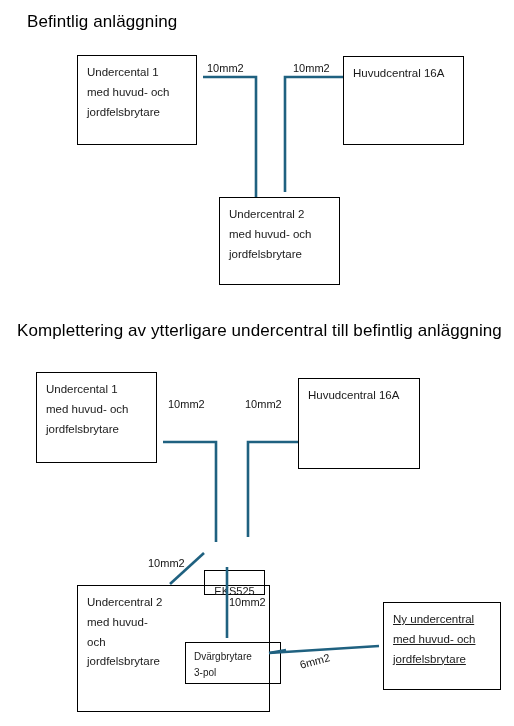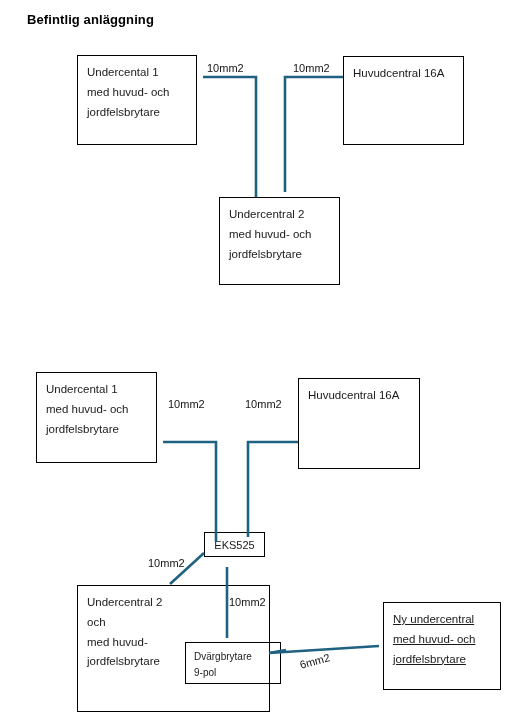--- a/index.html
+++ b/index.html
@@ -14,22 +14,22 @@
   }
   #canvas {
     position: relative;
     width: 514px;
     height: 726px;
     background: #ffffff;
     overflow: hidden;
   }
   .section-title {
     position: absolute;
-    font-weight: bold;
-    font-size: 13px;
+    font-weight: normal;
+    font-size: 17px;
     color: #000000;
     letter-spacing: 0.1px;
     white-space: nowrap;
   }
   .node {
     position: absolute;
     border: 1.3px solid #000000;
     background: transparent;
     box-sizing: border-box;
     padding: 7px 9px 0 9px;
@@ -91,45 +91,46 @@
   <div class="node" style="left:219px; top:197px; width:121px; height:88px;">
     <span class="line">Undercentral 2</span>
     <span class="line">med huvud- och</span>
     <span class="line">jordfelsbrytare</span>
   </div>
 
   <div class="edge-label" style="left:207px; top:62px;">10mm2</div>
 
   <div class="edge-label" style="left:293px; top:62px;">10mm2</div>
 
+  <div class="section-title" style="left:17px; top:321px;">Komplettering av ytterligare undercentral till befintlig anläggning</div>
 
   <div class="node" style="left:36px; top:372px; width:121px; height:91px;">
     <span class="line">Undercental 1</span>
     <span class="line">med huvud- och</span>
     <span class="line">jordfelsbrytare</span>
   </div>
 
   <div class="node" style="left:298px; top:378px; width:122px; height:91px;">
     <span class="line">Huvudcentral 16A</span>
   </div>
 
-  <div class="node small" style="left:204px; top:532px; width:61px; height:25px; padding-top:4px; text-align:center;">
+  <div class="node small" style="left:204px; top:570px; width:61px; height:25px; padding-top:12px; text-align:center;">
     <span class="line" style="font-size:11px;">EKS525</span>
   </div>
 
   <div class="node" style="left:77px; top:585px; width:193px; height:127px;">
     <span class="line">Undercentral 2</span>
+    <span class="line">med huvud-</span>
     <span class="line">och</span>
-    <span class="line">med huvud-</span>
     <span class="line">jordfelsbrytare</span>
   </div>
 
   <div class="node small" style="left:185px; top:642px; width:96px; height:42px;">
     <span class="line">Dvärgbrytare</span>
-    <span class="line">9-pol</span>
+    <span class="line">3-pol</span>
   </div>
 
   <div class="node" style="left:383px; top:602px; width:118px; height:88px;text-decoration:underline;">
     <span class="line">Ny undercentral</span>
     <span class="line">med huvud- och</span>
     <span class="line">jordfelsbrytare</span>
   </div>
 
   <div class="edge-label" style="left:168px; top:398px;">10mm2</div>
 

